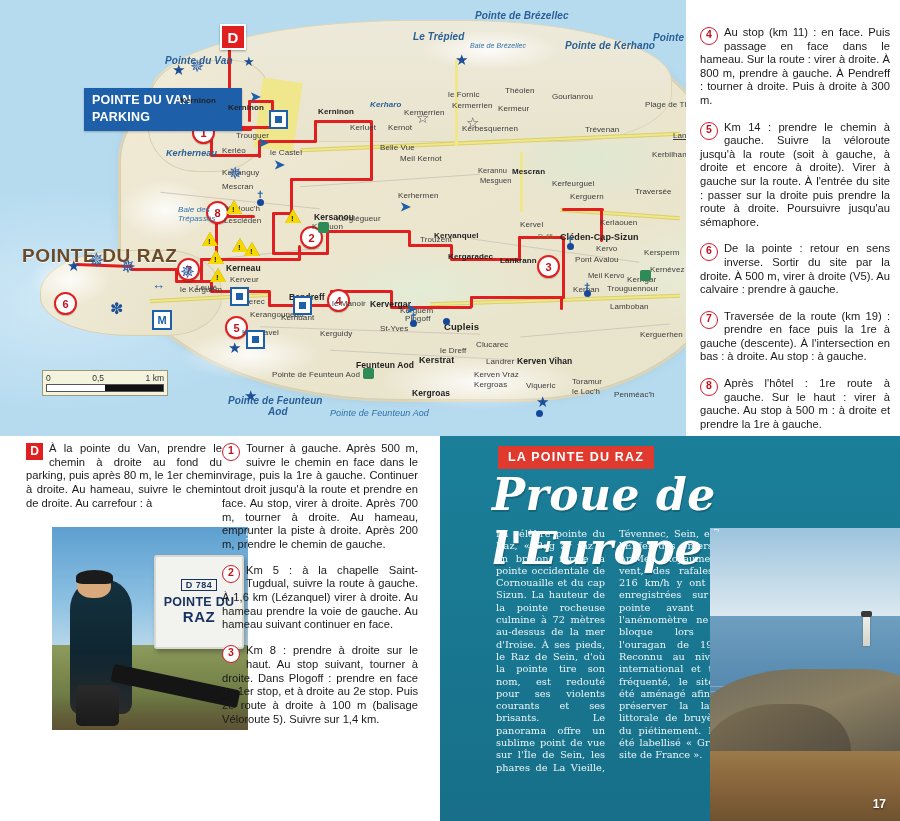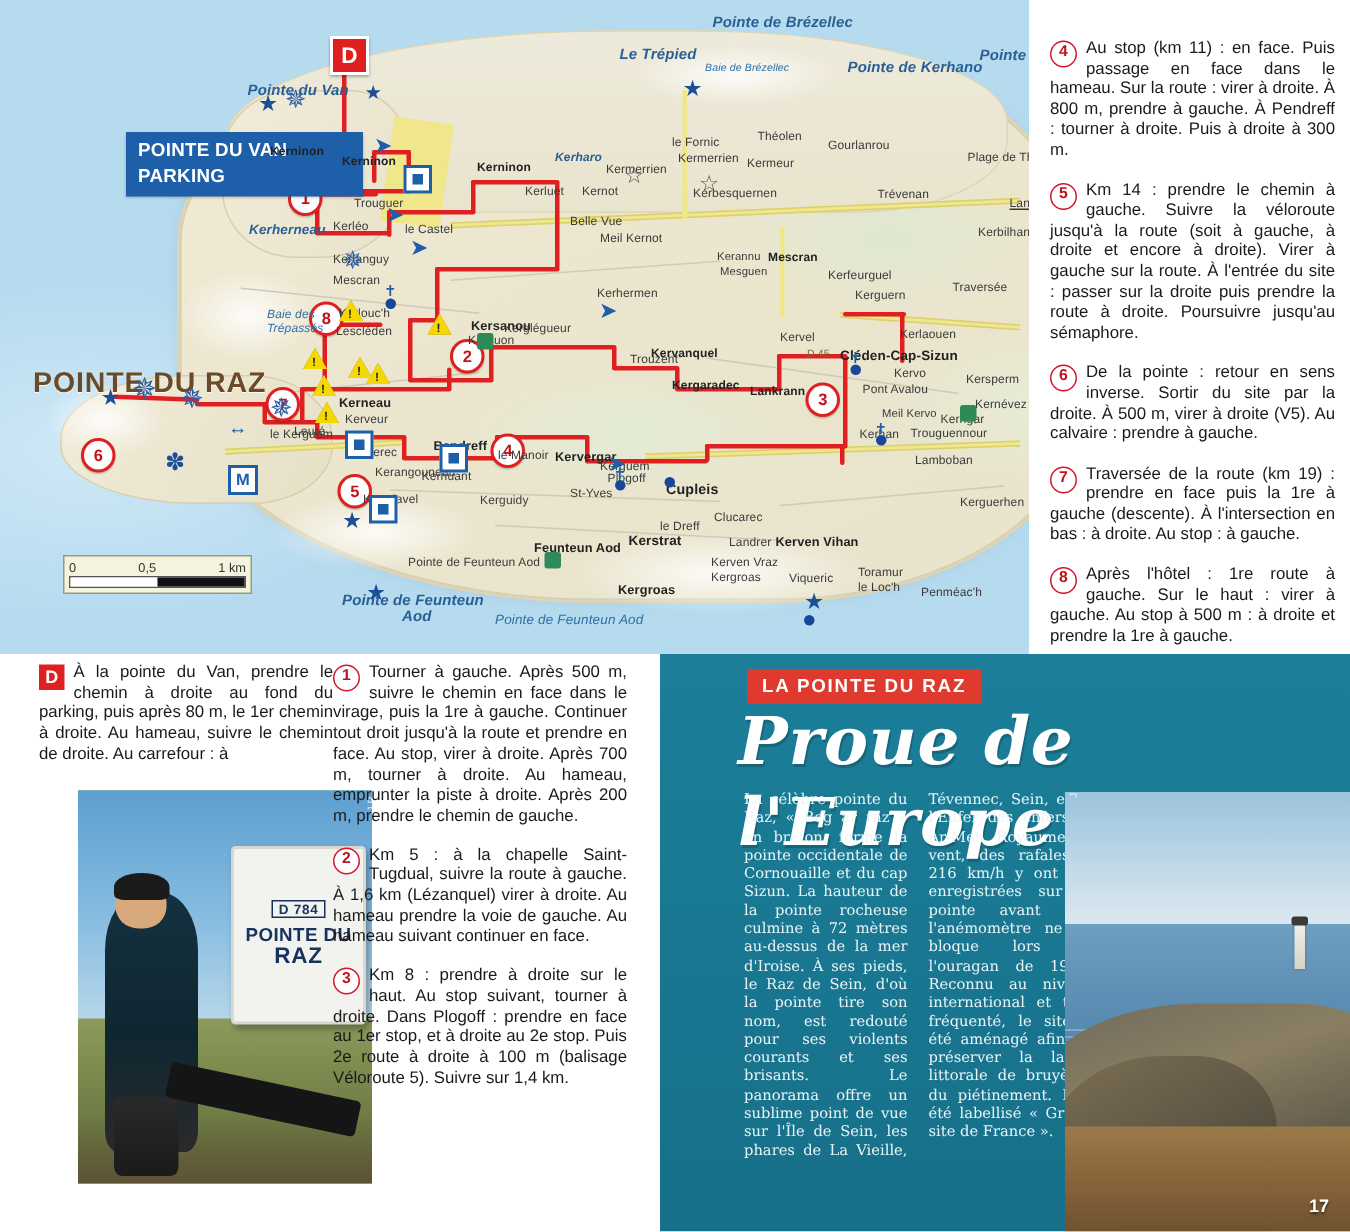--- a/index.html
+++ b/index.html
@@ -159,21 +159,21 @@
   .bl .txt{font-size:11.2px;line-height:13.7px;color:#1a1a1a;text-align:justify;}
   .bl .step{margin-bottom:12px;}
   .d-badge{
     float:left;width:17px;height:17px;background:#e02020;color:#fff;
     font-weight:bold;font-size:12px;line-height:17px;text-align:center;
     margin:1px 6px 0 0;
   }
 
   
   .photo-cyclist{
-    position:absolute;left:26px;top:85px;width:196px;height:262px;
+    position:absolute;left:26px;top:85px;width:196px;height:203px;
     overflow:hidden;background:#0f766e;
   }
   .pc-sky{position:absolute;left:0;top:0;width:100%;height:60%;
     background:linear-gradient(180deg,#5d9fd0 0%,#8cc0e2 60%,#b9d8ea 100%);}
   .pc-ground{position:absolute;left:0;bottom:0;width:100%;height:42%;
     background:linear-gradient(180deg,#8d9b5e 0%,#7d8b4f 30%,#6e7b45 60%,#5e6a3c 100%);}
   .pc-ground:after{content:"";position:absolute;left:0;bottom:0;width:100%;height:40%;
     background:linear-gradient(180deg,rgba(110,90,60,.0),rgba(95,75,50,.75));}
   .pc-sign{
     position:absolute;left:52%;top:14%;width:44%;height:44%;

